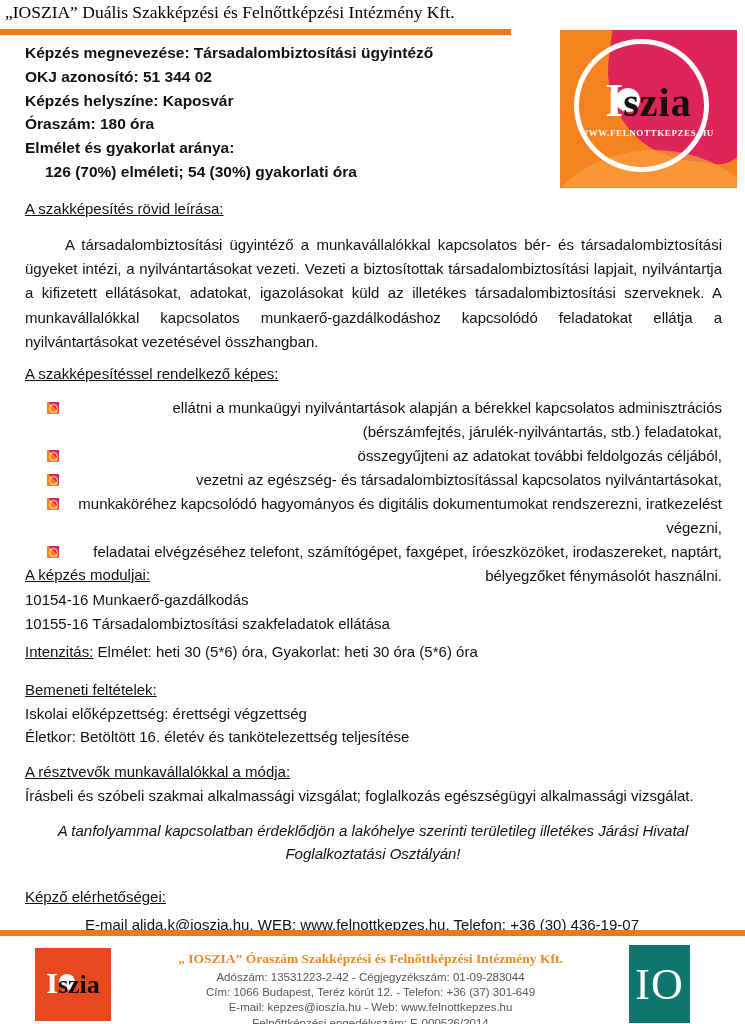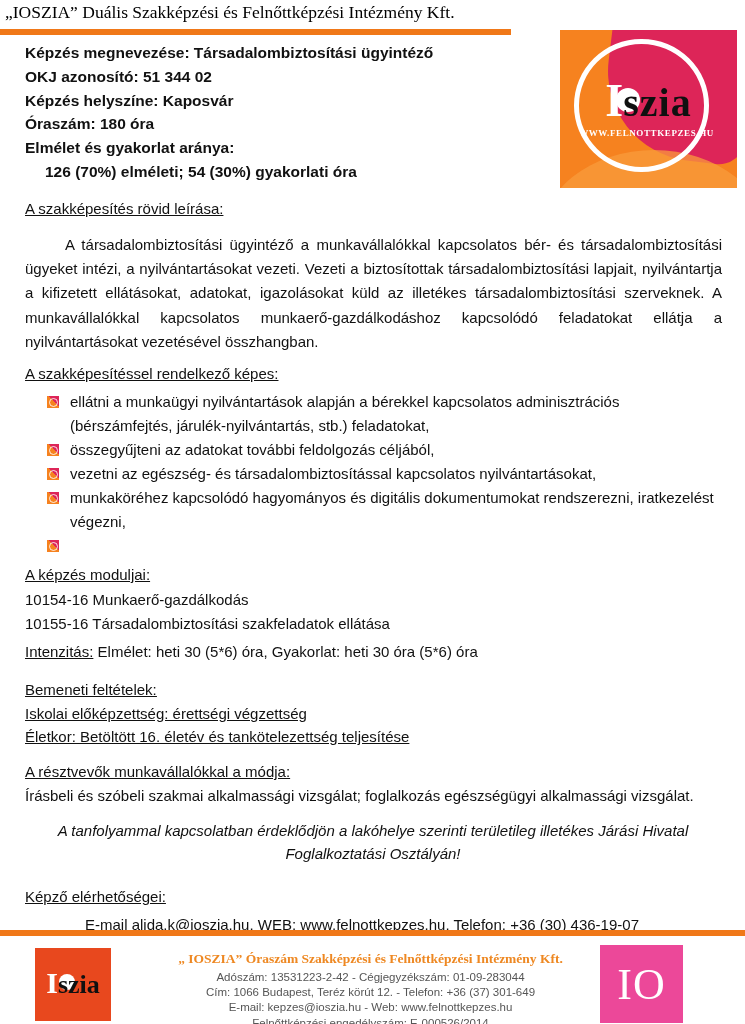--- a/index.html
+++ b/index.html
@@ -31,39 +31,39 @@
 
   
   .info { position:absolute; left:25px; top:41px; width:535px; font-weight:bold; font-size:15.5px; line-height:23.8px; }
   .info .indent { padding-left:20px; }
 
   
   .sec { position:absolute; left:25px; width:697px; font-size:15px; line-height:24px; }
   .h-u { text-decoration:underline; }
   .para { margin-top:12px; text-align:justify; text-indent:40px; line-height:24.2px; }
 
-  ul.blist { list-style:none; margin-top:4px; }
+  ul.blist { list-style:none; margin-top:10px;text-align:right; }
   ul.blist li { position:relative; padding-left:45px; line-height:24px; }
   .bullet-ico { position:absolute; left:22px; top:6px; width:12px; height:12px;
     background:linear-gradient(225deg,#DD2558 42%, #F6821F 42%); }
   .bullet-ico::after { content:""; position:absolute; inset:1.5px; border:1.5px solid rgba(255,255,255,.85); border-radius:50%; }
 
   .notice { position:absolute; left:22px; top:820px; width:702px; text-align:center;
     font-weight:normal; font-style:italic; font-size:15px; line-height:22.5px; }
 
   .contact-line { margin-top:4px; padding-left:60px; }
   .weblink { text-decoration:underline; color:#111; cursor:pointer; }
 
   
   .footer-logo-left { position:absolute; left:35px; top:948px; width:76px; height:73px; background:#E8481E; overflow:hidden; }
   .flw { position:absolute; left:0; right:0; top:20px; text-align:center; font-family:"Liberation Serif", serif; font-weight:bold; line-height:1; }
   .flw .disc { position:absolute; left:24px; top:6px; width:16px; height:16px; background:#fff; border-radius:50%; }
   .flw .gi { position:relative; color:#fff; font-size:30px; }
   .flw .gs { position:relative; color:#101010; font-size:26px; }
-  .footer-logo-right { position:absolute; left:600px; top:945px; width:83px; height:78px; background:#ec4899;
+  .footer-logo-right { position:absolute; left:629px; top:945px; width:61px; height:78px; background:#0f766e;
     display:flex; align-items:center; justify-content:center; }
   .footer-logo-right span { color:#fff; font-family:"Liberation Serif", serif; font-size:44px; letter-spacing:1px; }
   .footer-center { position:absolute; left:118px; top:951px; width:505px; text-align:center; }
   .footer-company { font-family:"Liberation Serif", serif; font-weight:bold; font-size:13.5px; color:#EE8822; margin-bottom:3px; }
   .footer-line { font-size:11.5px; color:#555; line-height:15.2px; }
 </style>
 </head>
 <body>
 
 <div class="page">
@@ -96,35 +96,35 @@
     <div class="para">A társadalombiztosítási ügyintéző a munkavállalókkal kapcsolatos bér- és társadalombiztosítási ügyeket intézi, a nyilvántartásokat vezeti. Vezeti a biztosítottak társadalombiztosítási lapjait, nyilvántartja a kifizetett ellátásokat, adatokat, igazolásokat küld az illetékes társadalombiztosítási szerveknek. A munkavállalókkal kapcsolatos munkaerő-gazdálkodáshoz kapcsolódó feladatokat ellátja a nyilvántartásokat vezetésével összhangban.</div>
   </div>
 
   <div class="sec" style="top:362px;">
     <div><span class="h-u">A szakképesítéssel rendelkező képes:</span></div>
     <ul class="blist">
       <li><span class="bullet-ico"></span><span>ellátni a munkaügyi nyilvántartások alapján a bérekkel kapcsolatos adminisztrációs (bérszámfejtés, járulék-nyilvántartás, stb.) feladatokat,</span></li>
       <li><span class="bullet-ico"></span><span>összegyűjteni az adatokat további feldolgozás céljából,</span></li>
       <li><span class="bullet-ico"></span><span>vezetni az egészség- és társadalombiztosítással kapcsolatos nyilvántartásokat,</span></li>
       <li><span class="bullet-ico"></span><span>munkaköréhez kapcsolódó hagyományos és digitális dokumentumokat rendszerezni, iratkezelést végezni,</span></li>
-      <li><span class="bullet-ico"></span></li>
+      <li><span class="bullet-ico"></span><span>feladatai elvégzéséhez telefont, számítógépet, faxgépet, íróeszközöket, irodaszereket, naptárt, bélyegzőket fénymásolót használni.</span></li>
     </ul>
   </div>
 
   <div class="sec" style="top:563px; line-height:24.5px;">
     <div><span class="h-u">A képzés moduljai:</span></div>
     <div>10154-16 Munkaerő-gazdálkodás</div>
     <div>10155-16 Társadalombiztosítási szakfeladatok ellátása</div>
   </div>
 
   <div class="sec" style="top:640px;">
     <span class="h-u">Intenzitás:</span><span> Elmélet: heti 30 (5*6) óra, Gyakorlat: heti 30 óra (5*6) óra</span>
   </div>
 
-  <div class="sec" style="top:678px; line-height:23.6px;text-decoration:underline;">
+  <div class="sec" style="top:678px; line-height:23.6px;">
     <div><span class="h-u">Bemeneti feltételek:</span></div>
     <div>Iskolai előképzettség: érettségi végzettség</div>
     <div>Életkor: Betöltött 16. életév és tankötelezettség teljesítése</div>
   </div>
 
   <div class="sec" style="top:760px; line-height:23.6px;">
     <div><span class="h-u">A résztvevők munkavállalókkal a módja:</span></div>
     <div>Írásbeli és szóbeli szakmai alkalmassági vizsgálat; foglalkozás egészségügyi alkalmassági vizsgálat.</div>
   </div>
 

